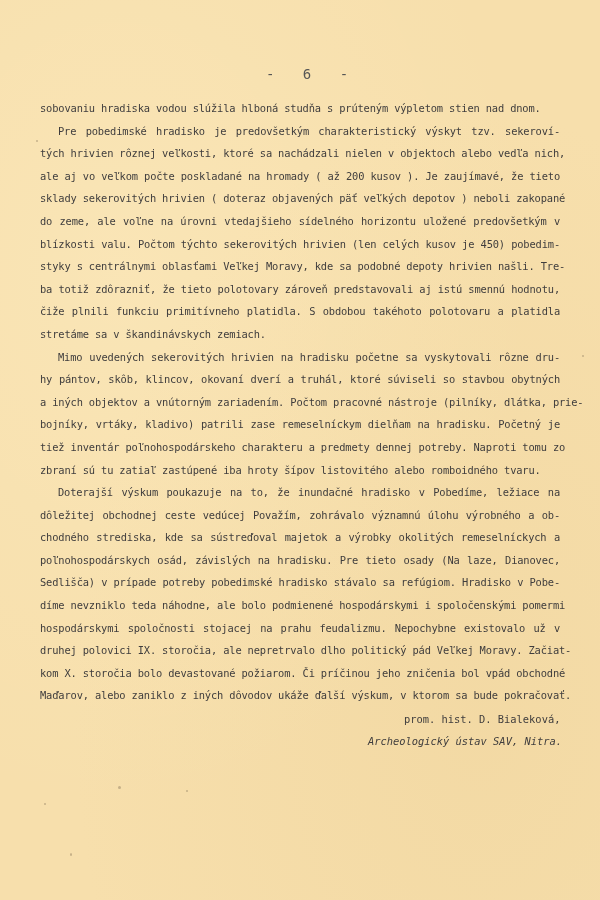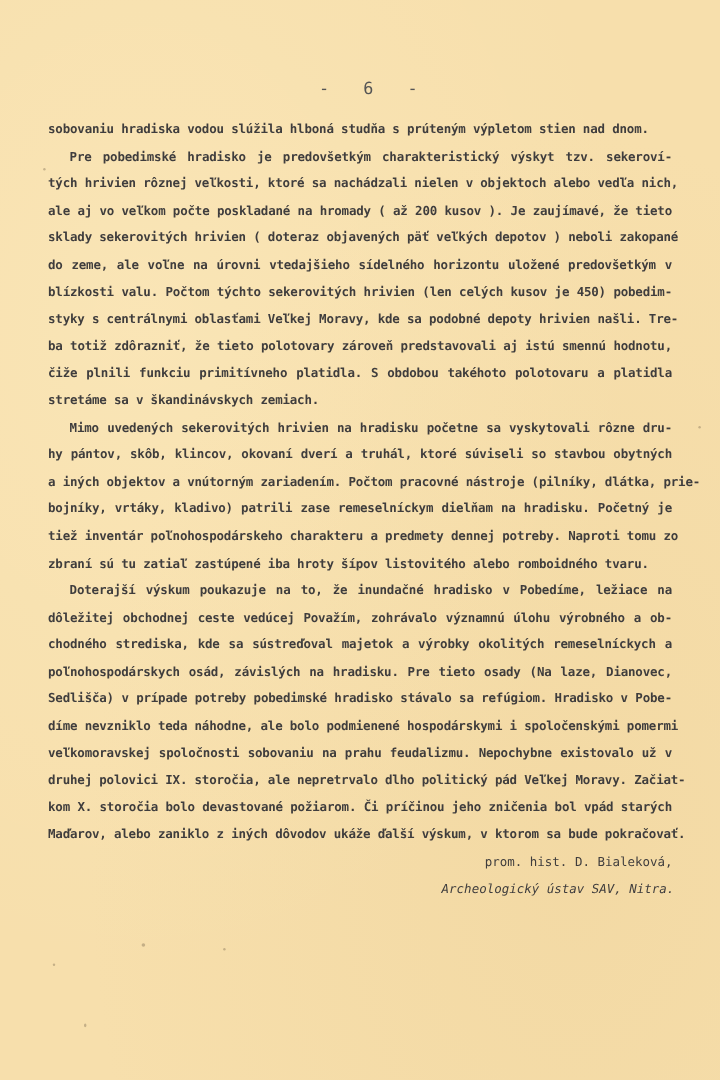--- a/index.html
+++ b/index.html
@@ -45,21 +45,20 @@
     .line {
       display: block;
       height: 22.6px;
       line-height: 22.6px;
       font-size: 10.4px;
       white-space: nowrap;
       color: #3f3d3d;
       letter-spacing: -0.15px;
       text-align: justify;
       text-align-last: justify;
-      font-weight: bold;
     }
     .line.indent {
       padding-left: 18px;
     }
     .line.last {
       text-align-last: left;
     }
     .signature {
       position: absolute;
       left: 368px;
@@ -106,23 +105,23 @@
     <span class="line">bojníky, vrtáky, kladivo) patrili zase remeselníckym dielňam na hradisku. Početný je</span>
     <span class="line">tiež inventár poľnohospodárskeho charakteru a predmety dennej potreby. Naproti tomu zo</span>
     <span class="line last">zbraní sú tu zatiaľ zastúpené iba hroty šípov listovitého alebo romboidného tvaru.</span>
 
     <span class="line indent">Doterajší výskum poukazuje na to, že inundačné hradisko v Pobedíme, ležiace na</span>
     <span class="line">dôležitej obchodnej ceste vedúcej Považím, zohrávalo významnú úlohu výrobného a ob-</span>
     <span class="line">chodného strediska, kde sa sústreďoval majetok a výrobky okolitých remeselníckych a</span>
     <span class="line">poľnohospodárskych osád, závislých na hradisku. Pre tieto osady (Na laze, Dianovec,</span>
     <span class="line">Sedlišča) v prípade potreby pobedimské hradisko stávalo sa refúgiom. Hradisko v Pobe-</span>
     <span class="line">díme nevzniklo teda náhodne, ale bolo podmienené hospodárskymi i spoločenskými pomermi</span>
-    <span class="line">veľkomoravskej spoločnosti sobovaniu na prahu feudalizmu. Nepochybne existovalo už v</span>
+    <span class="line">hospodárskymi spoločnosti stojacej na prahu feudalizmu. Nepochybne existovalo už v</span>
     <span class="line">druhej polovici IX. storočia, ale nepretrvalo dlho politický pád Veľkej Moravy. Začiat-</span>
-    <span class="line">kom X. storočia bolo devastované požiarom. Či príčinou jeho zničenia bol vpád starých</span>
+    <span class="line">kom X. storočia bolo devastované požiarom. Či príčinou jeho zničenia bol vpád obchodné</span>
     <span class="line">Maďarov, alebo zaniklo z iných dôvodov ukáže ďalší výskum, v ktorom sa bude pokračovať.</span>
   </div>
 
   <div class="signature">
     <span class="sig-line-1">prom. hist. D. Bialeková,</span>
     <span class="sig-line-2">Archeologický ústav SAV, Nitra.</span>
   </div>
 
   <span class="speck" style="left:118px;top:786px;width:3px;height:3px;"></span>
   <span class="speck" style="left:186px;top:790px;width:2px;height:2px;"></span>

